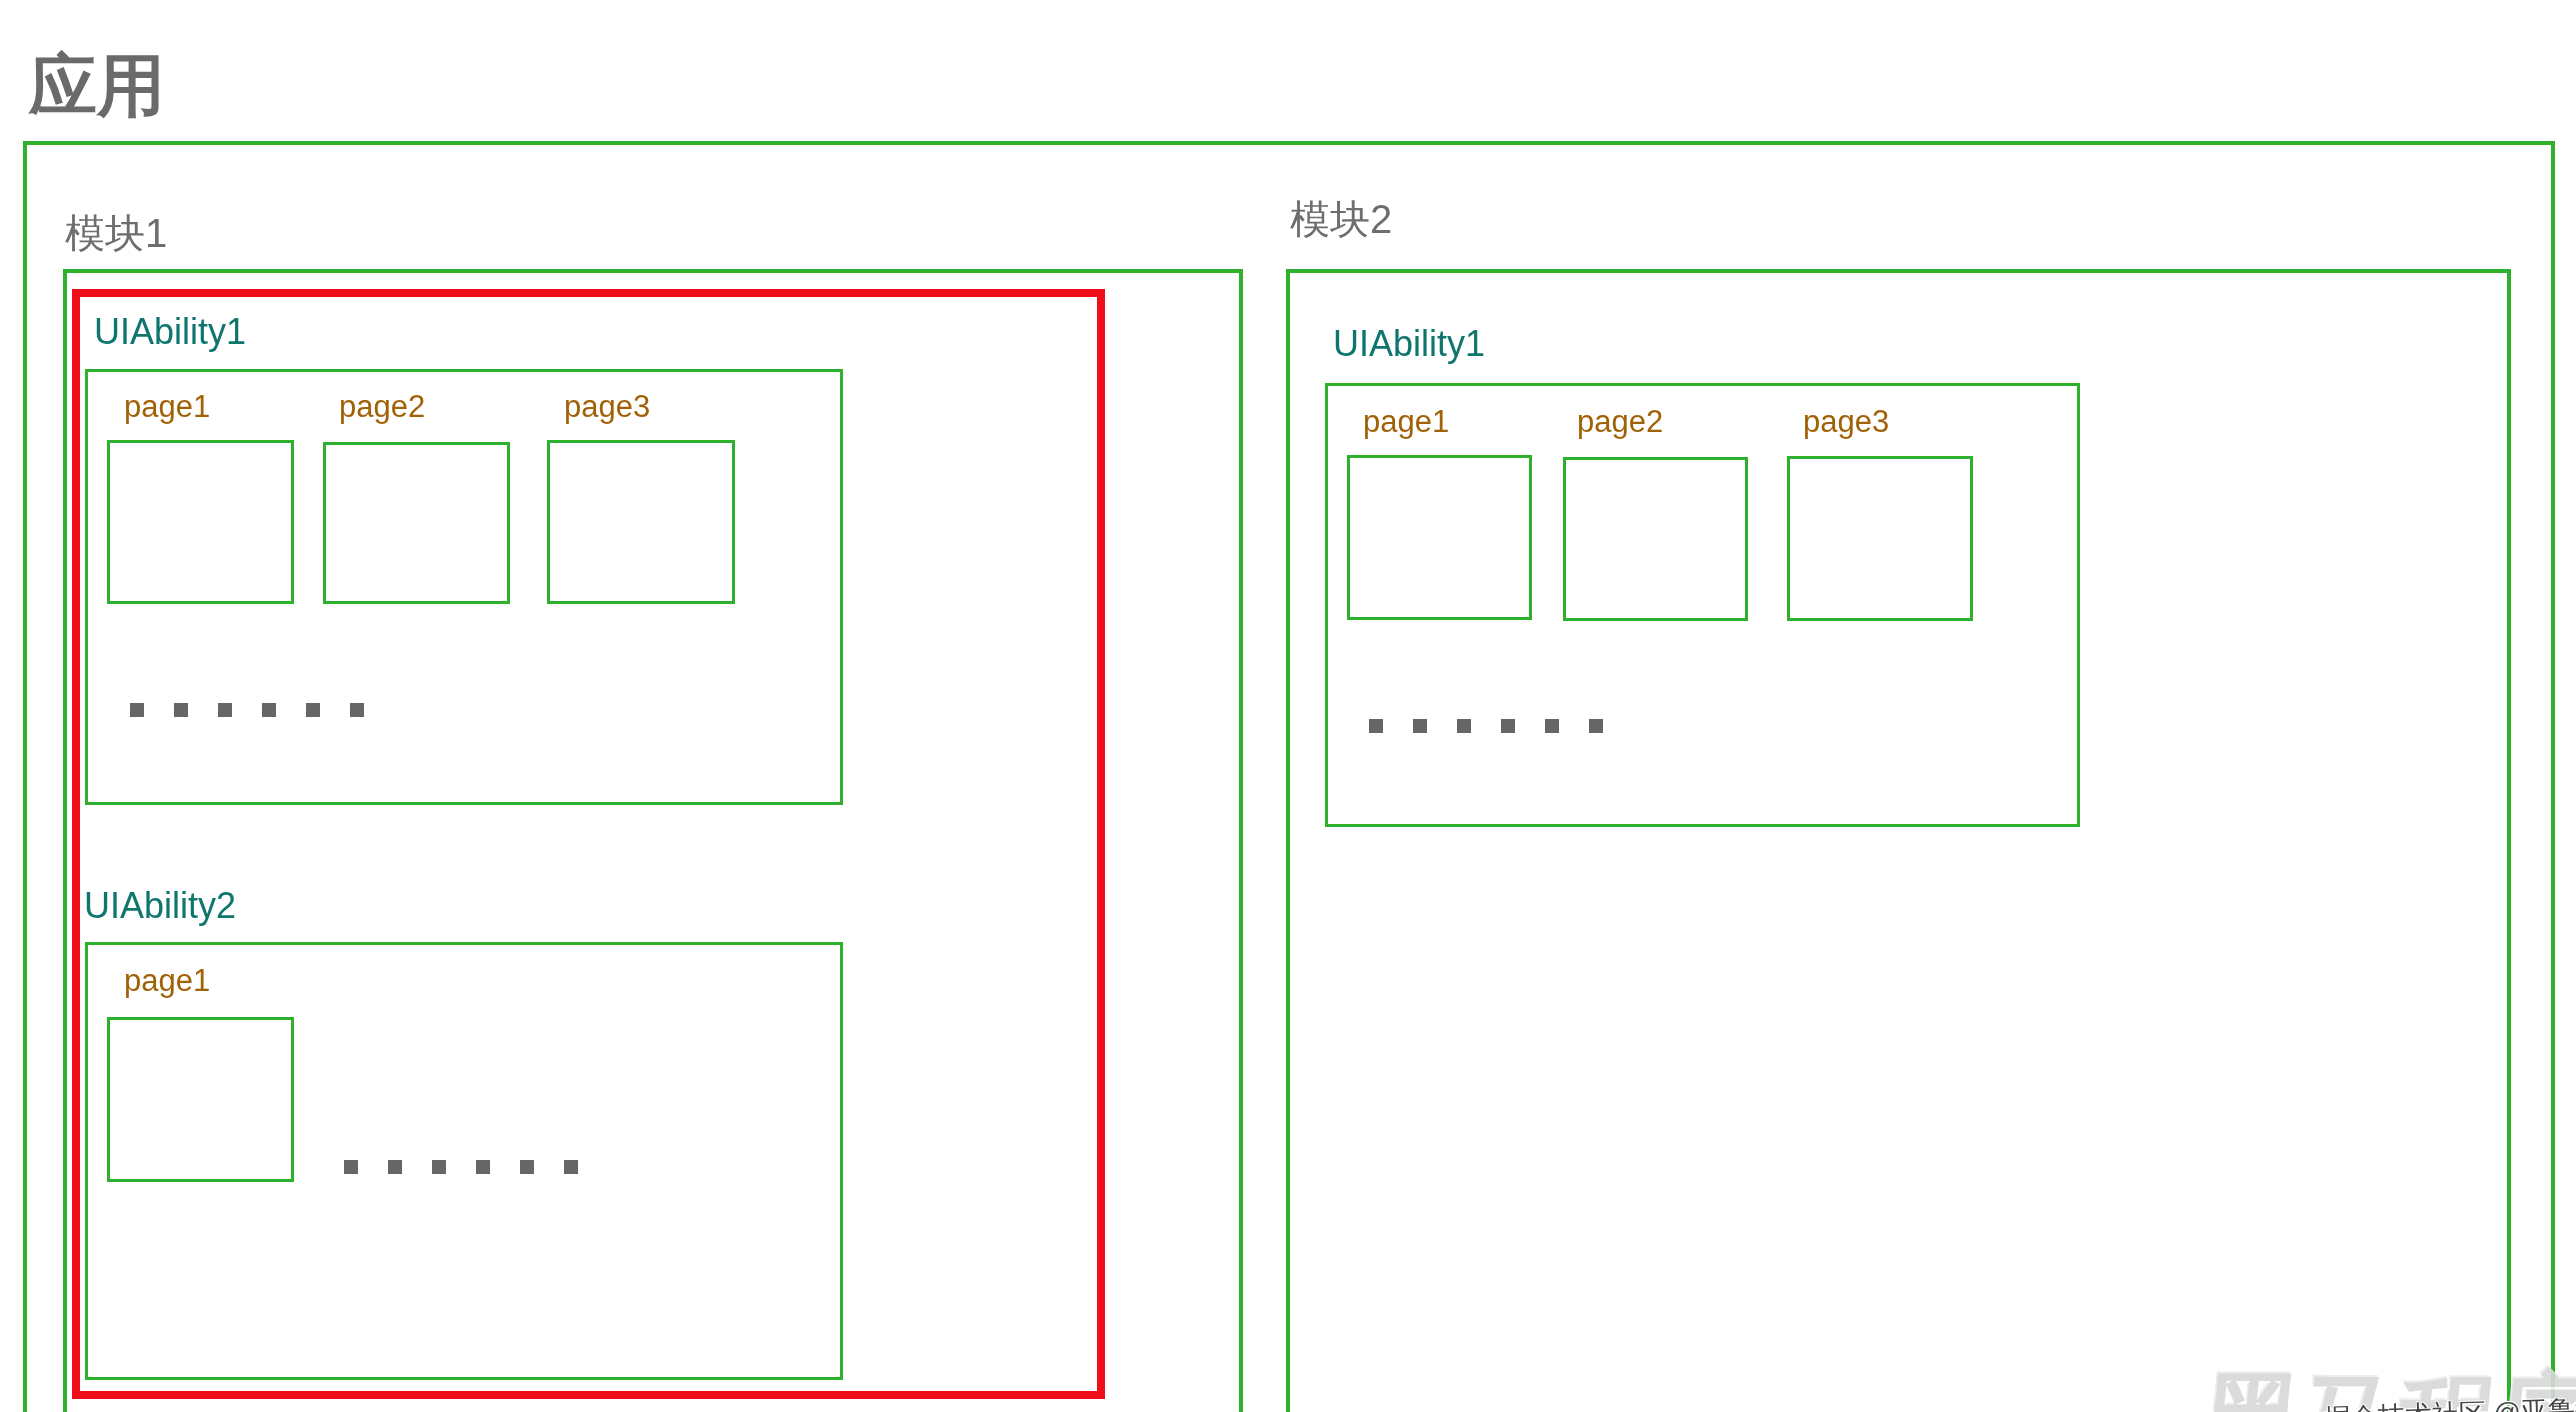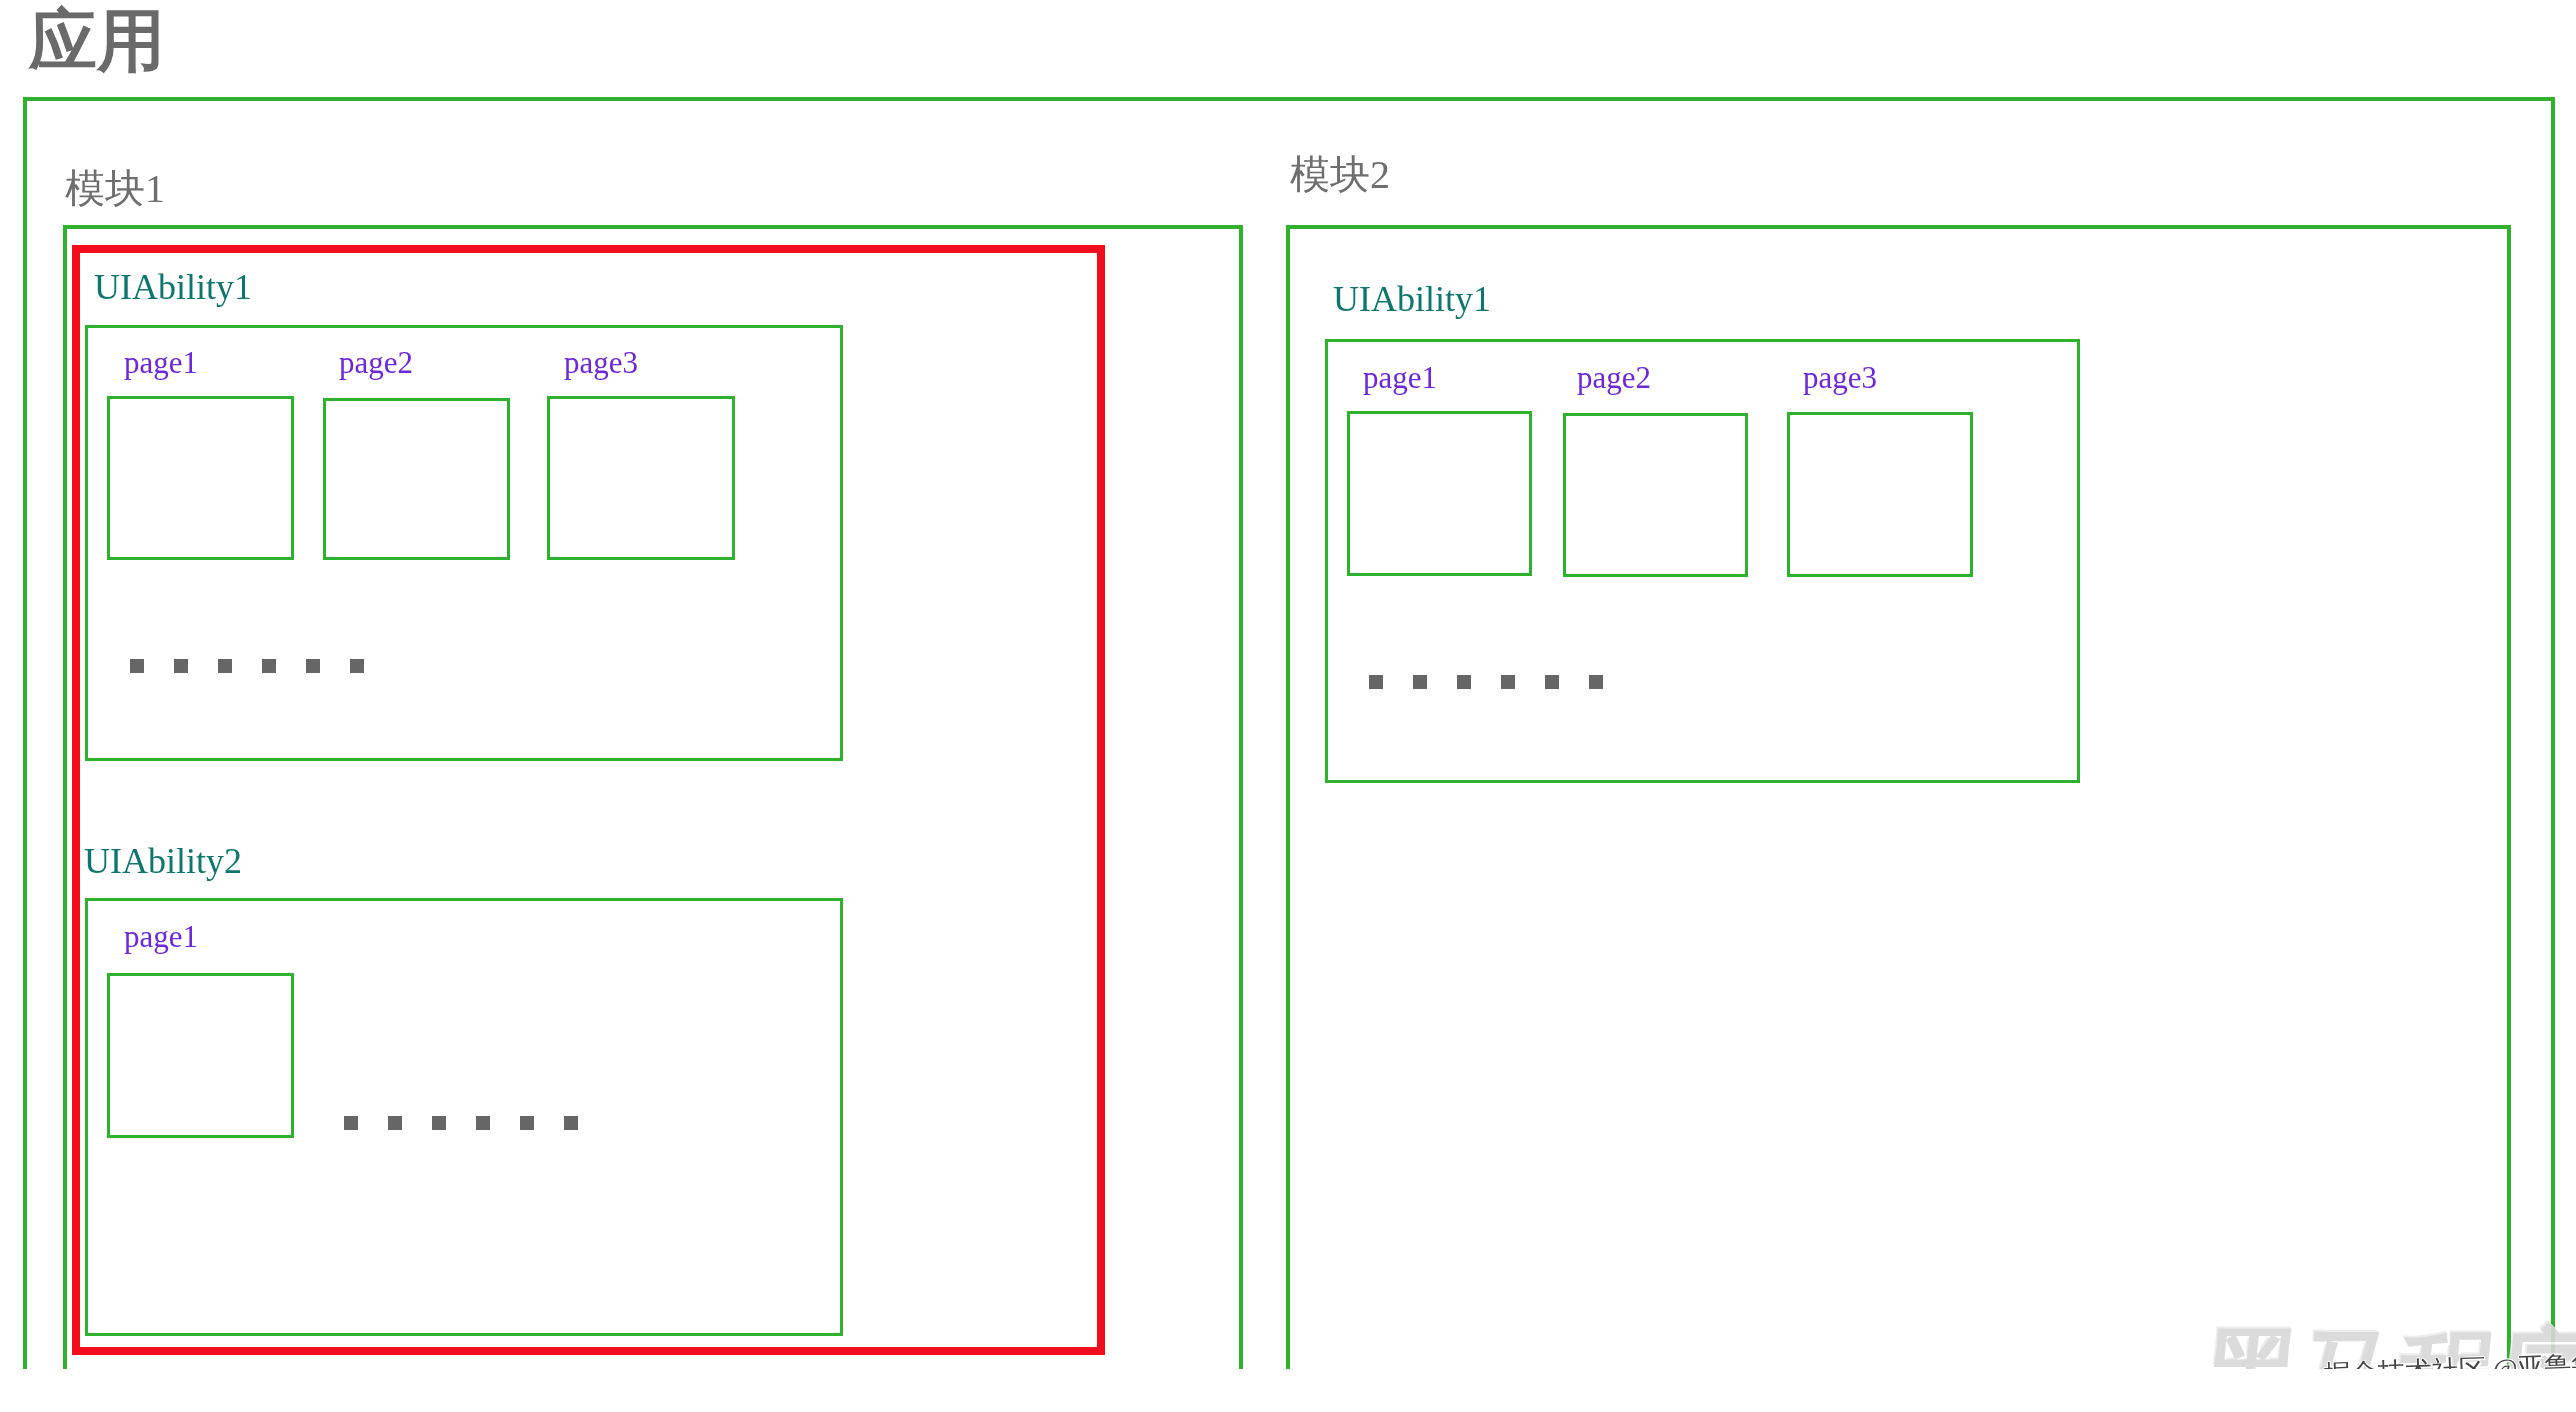--- a/index.html
+++ b/index.html
@@ -1,37 +1,38 @@
 <!DOCTYPE html>
 <html style="font-size:13px"><head>
 <meta charset="utf-8">
 <style>
   html,body{margin:0;padding:0;background:#ffffff;}
   #canvas{
     position:relative;
     width:2576px;height:1369px;
     background:#ffffff;
     overflow:hidden;
-    font-family:Liberation Serif, serif;
+    font-family:Liberation Sans, sans-serif;
+    margin-top:44px;
   }
   .gbox{position:absolute;border:4.1px solid #2eb22e;box-sizing:border-box;background:transparent;}
   .gbox-thin{position:absolute;border:3.3px solid #2eb22e;box-sizing:border-box;background:transparent;}
   .rbox{position:absolute;border:8.1px solid #f20d1d;box-sizing:border-box;background:transparent;}
   .app-title{
     position:absolute;left:29px;top:1.6px;
     font-size:68px;font-weight:700;color:#6a6a6a;line-height:1.15;white-space:nowrap;
   }
   .module-label{
     position:absolute;font-size:40px;font-weight:400;color:#6e6e6e;line-height:1.15;white-space:nowrap;
   }
   .ability-label{
     position:absolute;font-size:36px;font-weight:400;color:#0f766e;line-height:1.15;white-space:nowrap;
   }
   .page-label{
-    position:absolute;font-size:31px;font-weight:400;color:#6d28d9;line-height:1.15;white-space:nowrap;
+    position:absolute;font-size:31px;font-weight:400;color:#a16207;line-height:1.15;white-space:nowrap;
   }
   .scope-label{
     position:absolute;left:663px;top:155px;
     font-size:41px;font-weight:700;color:#f20d1d;line-height:1.15;white-space:nowrap;
   }
   .dots{position:absolute;display:flex;gap:30px;}
   .dots i{display:block;width:14px;height:14px;background:#666666;}
   .wm-large{
     position:absolute;left:2202px;top:1325px;
     font-size:98px;font-weight:700;line-height:1;white-space:nowrap;

